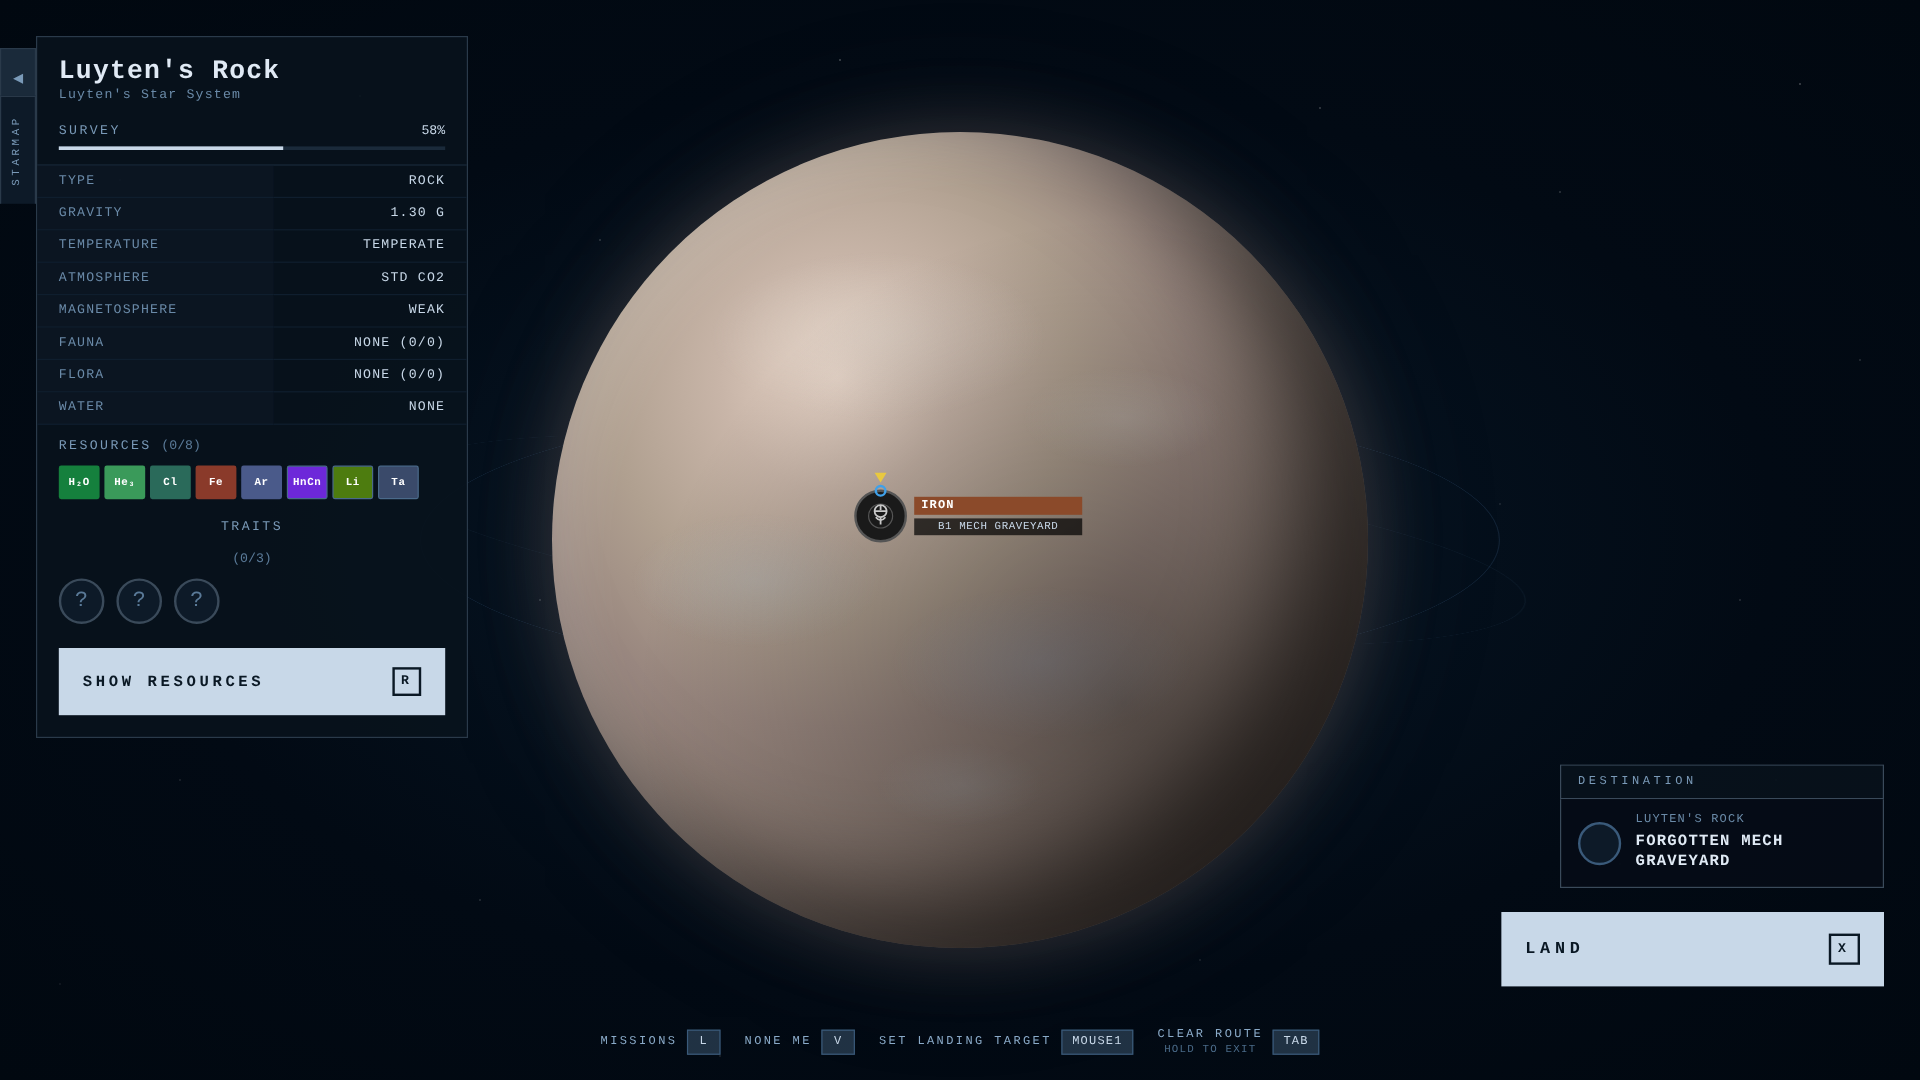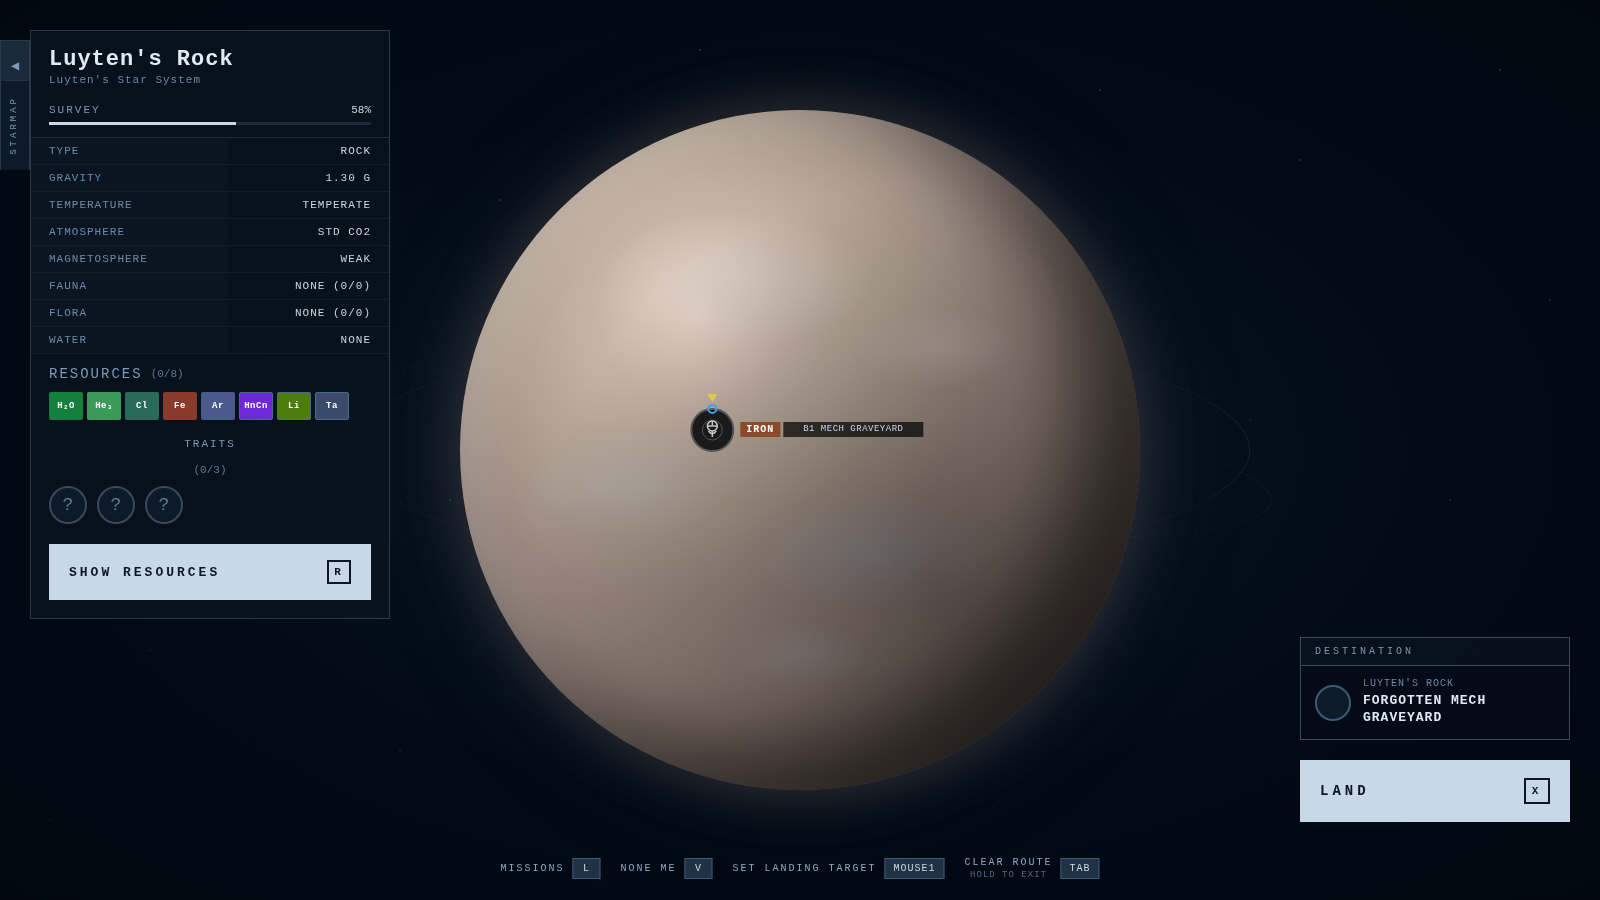--- a/index.html
+++ b/index.html
@@ -134,21 +134,21 @@
     }
     .poi-nav-dot-circle {
       width: 10px;
       height: 10px;
       border-radius: 50%;
       border: 2px solid #40a0e8;
       background: transparent;
     }
     .poi-label-group {
       display: flex;
-      flex-direction: row;
+      flex-direction: column;
       gap: 3px;
     }
     .poi-resource-badge {
       background: #8b4a2a;
       color: #fff;
       font-size: 10px;
       font-weight: bold;
       padding: 2px 6px;
       letter-spacing: 1px;
     }
@@ -278,21 +278,21 @@
     .resources-section {
       padding: 12px 18px 6px;
     }
     .resources-header {
       display: flex;
       align-items: center;
       gap: 8px;
       margin-bottom: 10px;
     }
     .resources-title {
-      font-size: 14px;
+      font-size: 11px;
       color: #7a9ab8;
       letter-spacing: 2px;
     }
     .resources-count {
       font-size: 11px;
       color: #5a7a98;
     }
     .resource-chips {
       display: flex;
       gap: 4px;
@@ -431,21 +431,21 @@
       color: #e0eaf5;
       letter-spacing: 1px;
       line-height: 1.3;
     }
 
     
     .land-btn-container {
       position: absolute;
       right: 30px;
       bottom: 78px;
-      width: 270px;
+      width: 319px;
       z-index: 10;
     }
     .land-btn {
       width: 100%;
       background: #c8d8e8;
       color: #0a1824;
       border: none;
       padding: 18px 20px;
       font-family: 'Courier New', Courier, monospace;
       font-size: 14px;

